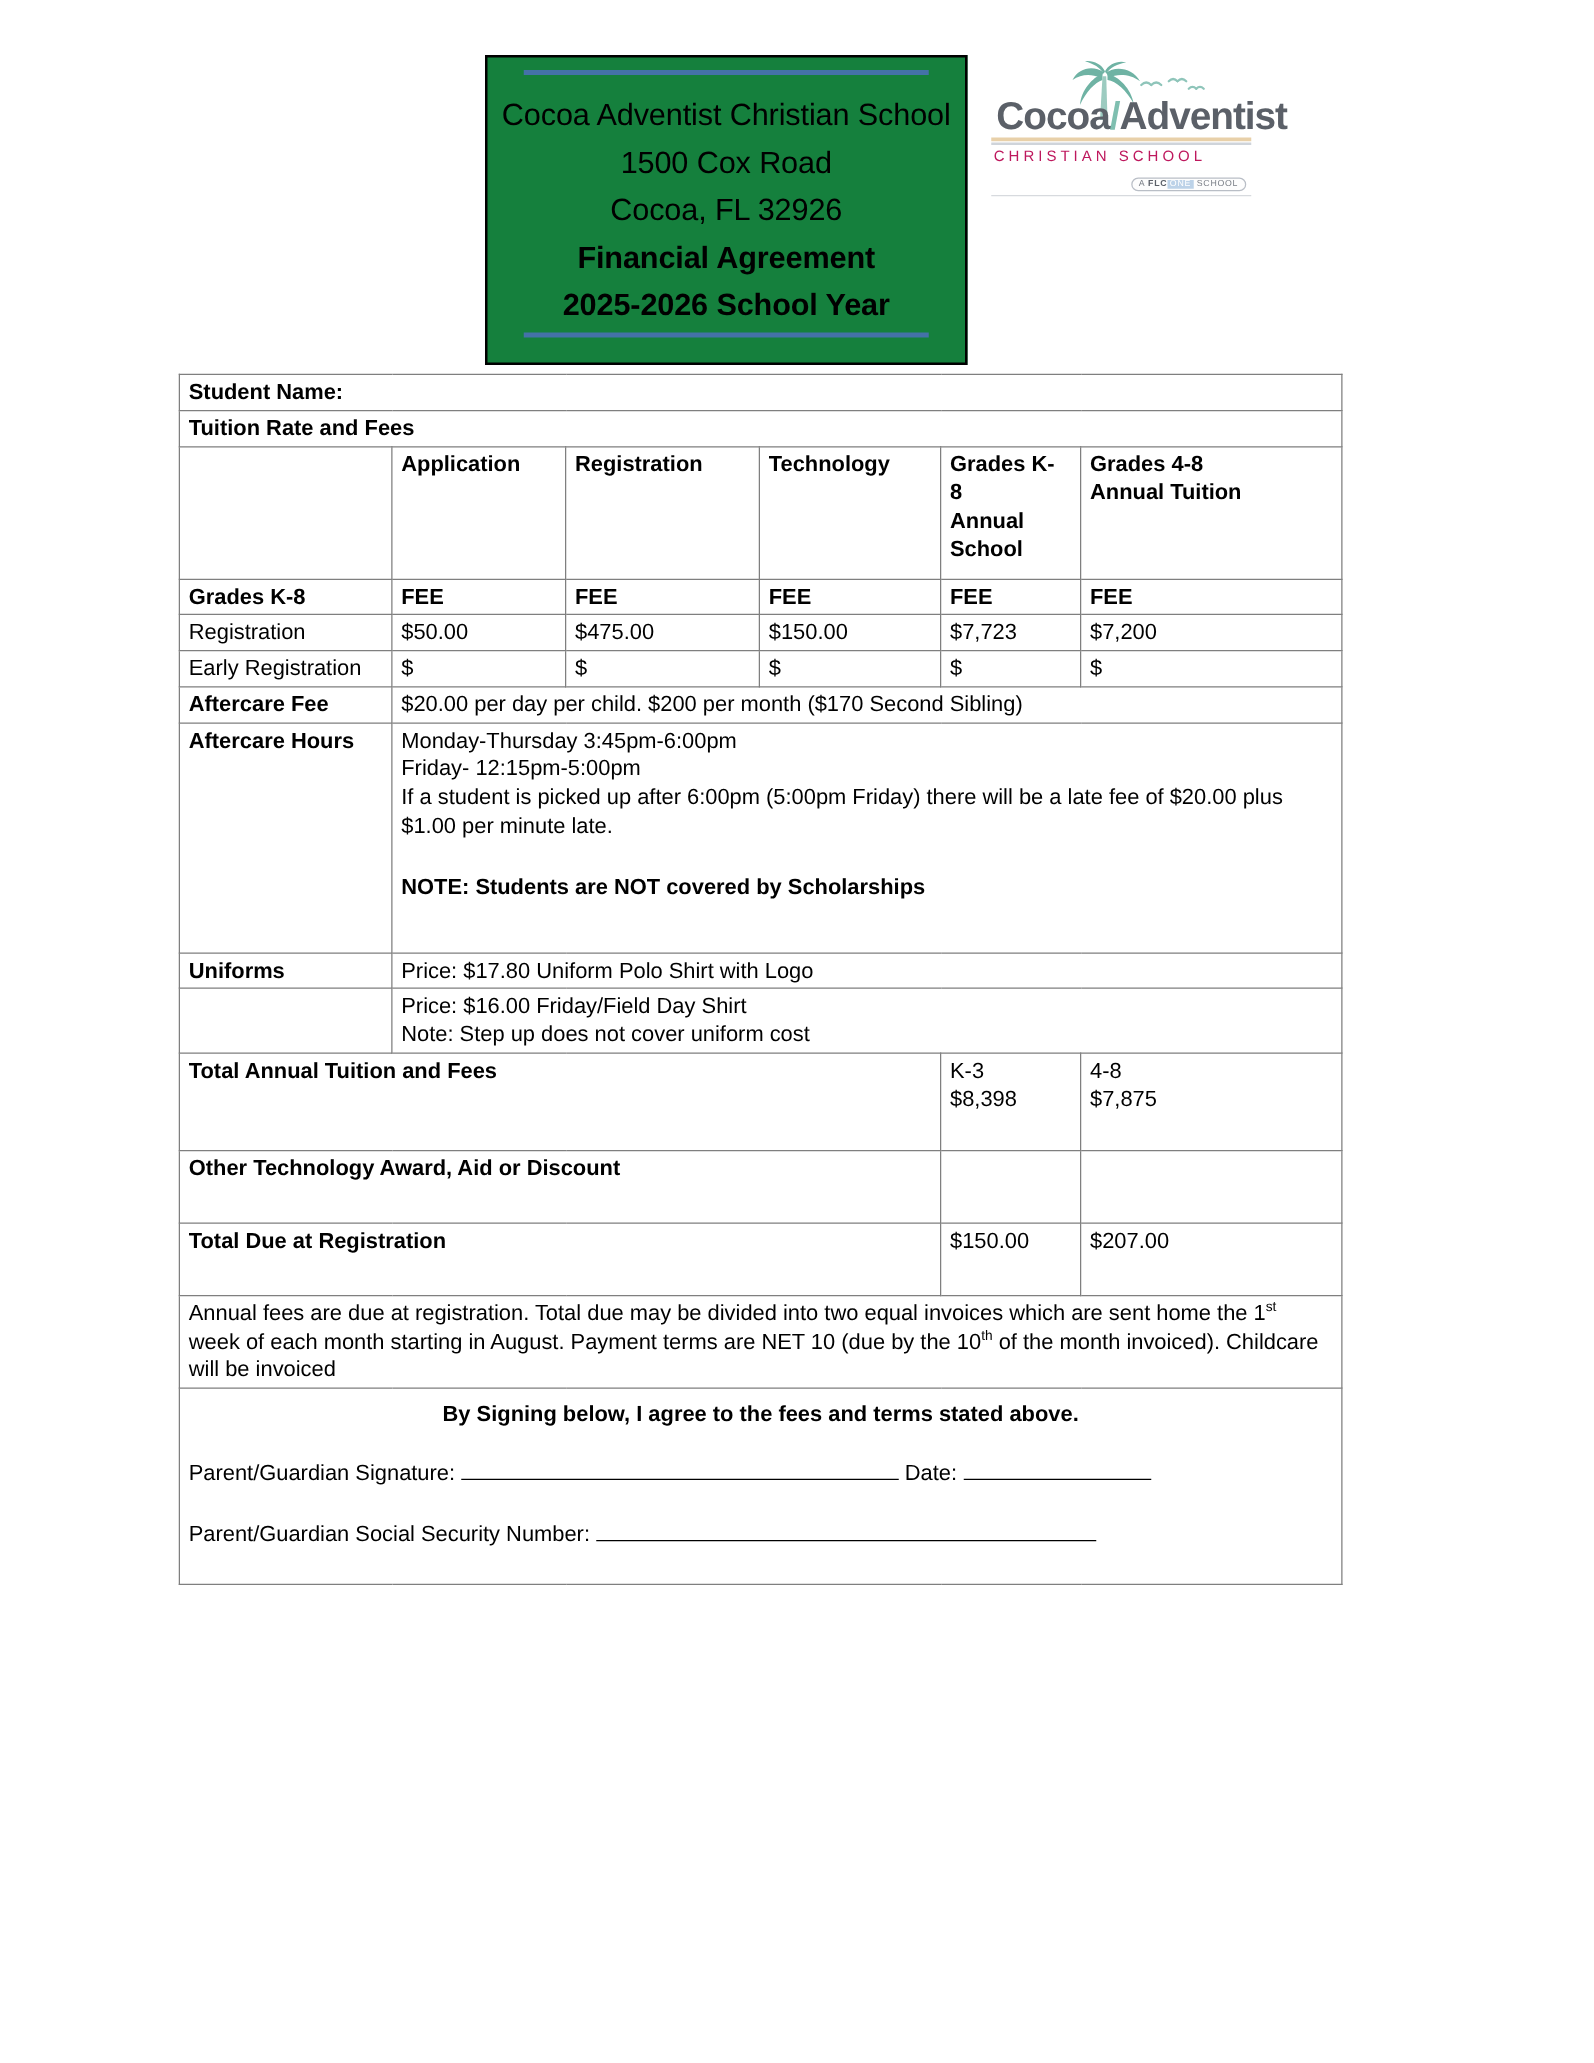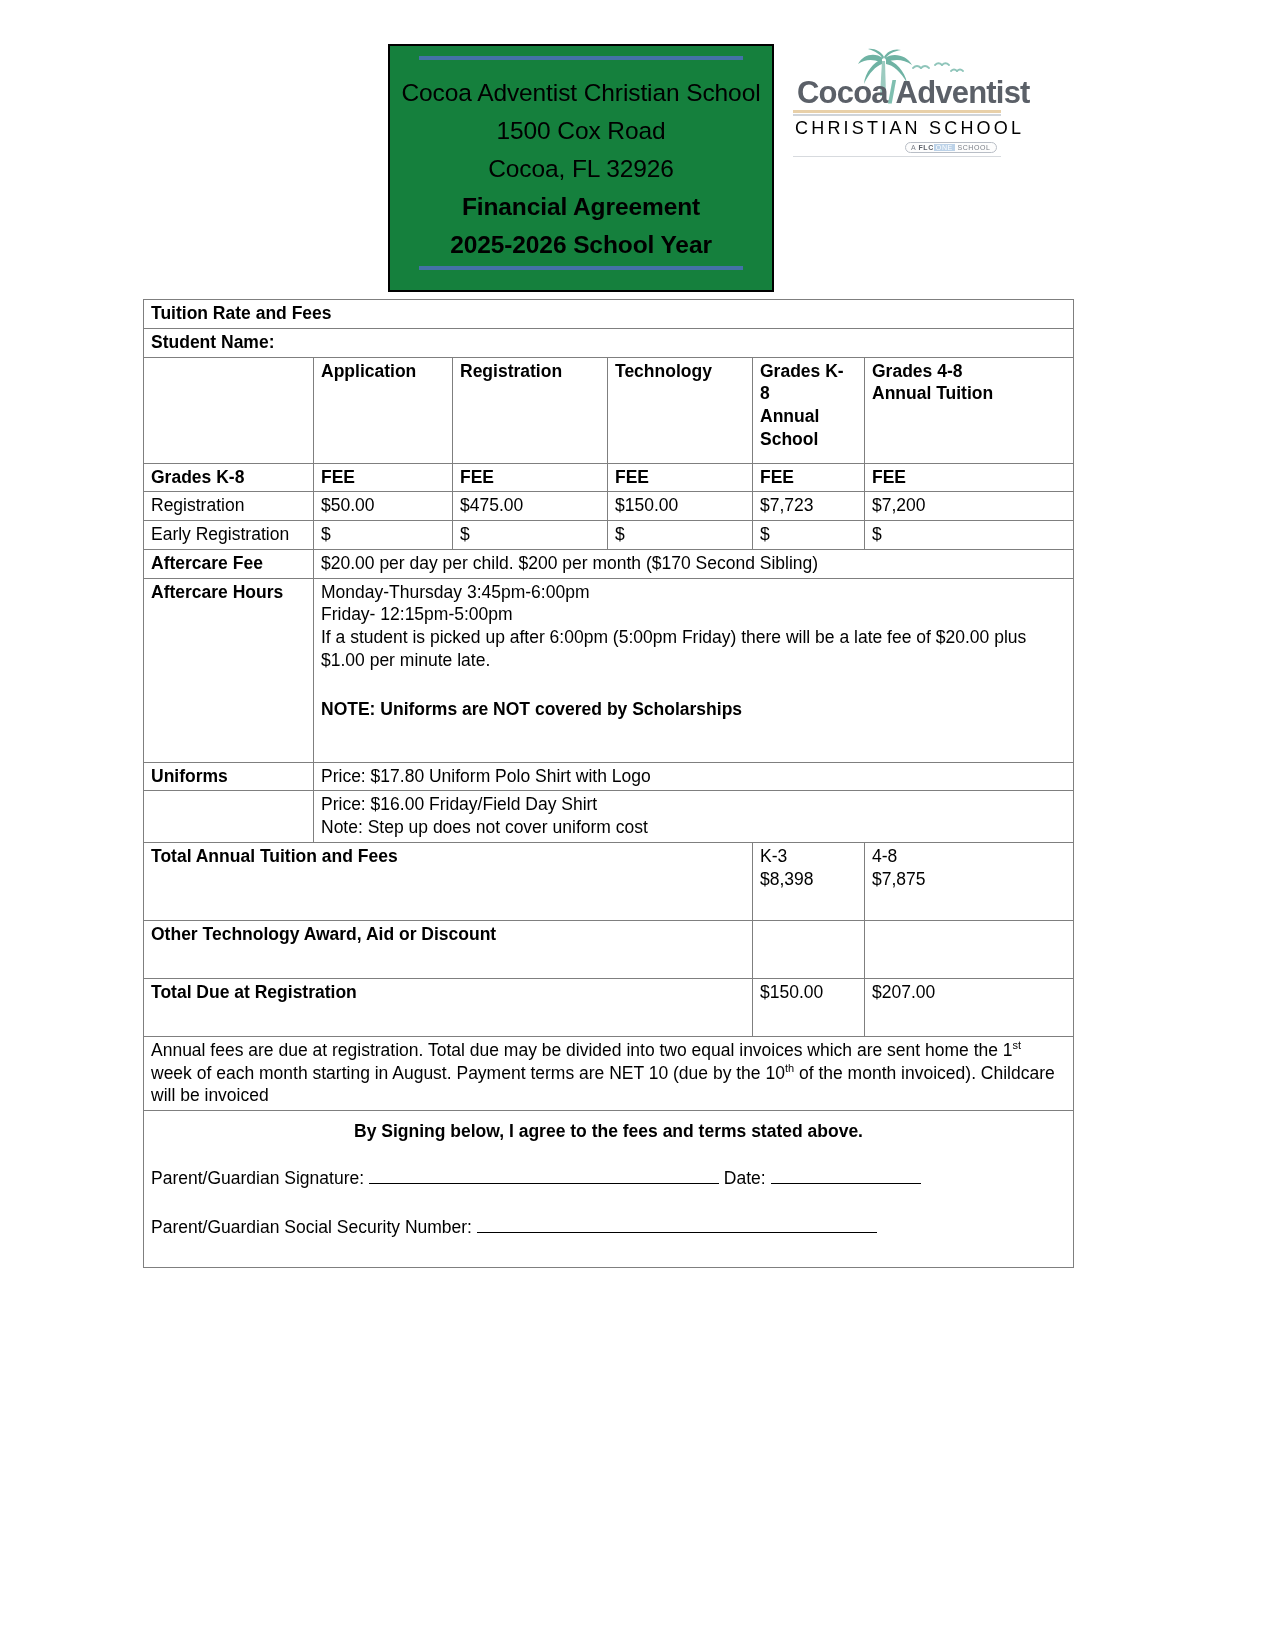--- a/index.html
+++ b/index.html
@@ -100,23 +100,23 @@
     top: 62px;
     width: 208px;
   }
   .logo-bar1 { height: 3px; background: #e4c89a; opacity: .85; }
   .logo-bar2 { height: 2px; background: #cfd4da; margin-top: 1px; }
   .logo-sub {
     position: absolute;
     left: 16px;
     top: 70px;
     width: 208px;
-    font-size: 18px;
+    font-size: 12px;
     letter-spacing: 3.2px;
-    color: #000000;
+    color: #be185d;
     white-space: nowrap;
   }
   .logo-badge {
     position: absolute;
     left: 126px;
     top: 94px;
     font-size: 7px;
     letter-spacing: .6px;
     color: #7a7f87;
     border: 1px solid #b9bec6;
@@ -247,25 +247,25 @@
     <col style="width:170px">
     <col style="width:139px">
     <col style="width:155px">
     <col style="width:145px">
     <col style="width:112px">
     <col style="width:209px">
   </colgroup>
 
   <tbody>
       <tr>
+    <td class="b" colspan="6">Student Name:</td>
+  </tr>
+
+  <tr>
     <td class="b" colspan="6">Tuition Rate and Fees</td>
-  </tr>
-
-  <tr>
-    <td class="b" colspan="6">Student Name:</td>
   </tr>
 
   <tr>
     <td class="b" style="height:100px"></td>
     <td class="b">Application</td>
     <td class="b">Registration</td>
     <td class="b">Technology</td>
     <td class="b">
       <div>Grades  K-</div>
       <div>8</div>
@@ -309,21 +309,21 @@
     <td class="b">Aftercare Fee</td>
     <td colspan="5">$20.00 per day per child. $200 per month ($170 Second Sibling)</td>
   </tr>
 
   <tr>
     <td class="b aftercare-hours-cell" style="height:178px">Aftercare Hours</td>
     <td colspan="5" class="aftercare-hours-cell">
       <div>Monday-Thursday 3:45pm-6:00pm</div>
       <div>Friday- 12:15pm-5:00pm</div>
       <div> If a student is picked up after 6:00pm (5:00pm Friday) there will be a late fee of $20.00 plus $1.00 per minute late.</div>
-      <div class="gap-note">NOTE: Uniforms are NOT covered by Scholarships</div>
+      <div class="gap-note">NOTE: Students are NOT covered by Scholarships</div>
     </td>
   </tr>
 
   <tr>
     <td class="b">Uniforms</td>
     <td colspan="5">Price: $17.80 Uniform Polo Shirt with Logo</td>
   </tr>
   <tr>
     <td></td>
     <td colspan="5">

